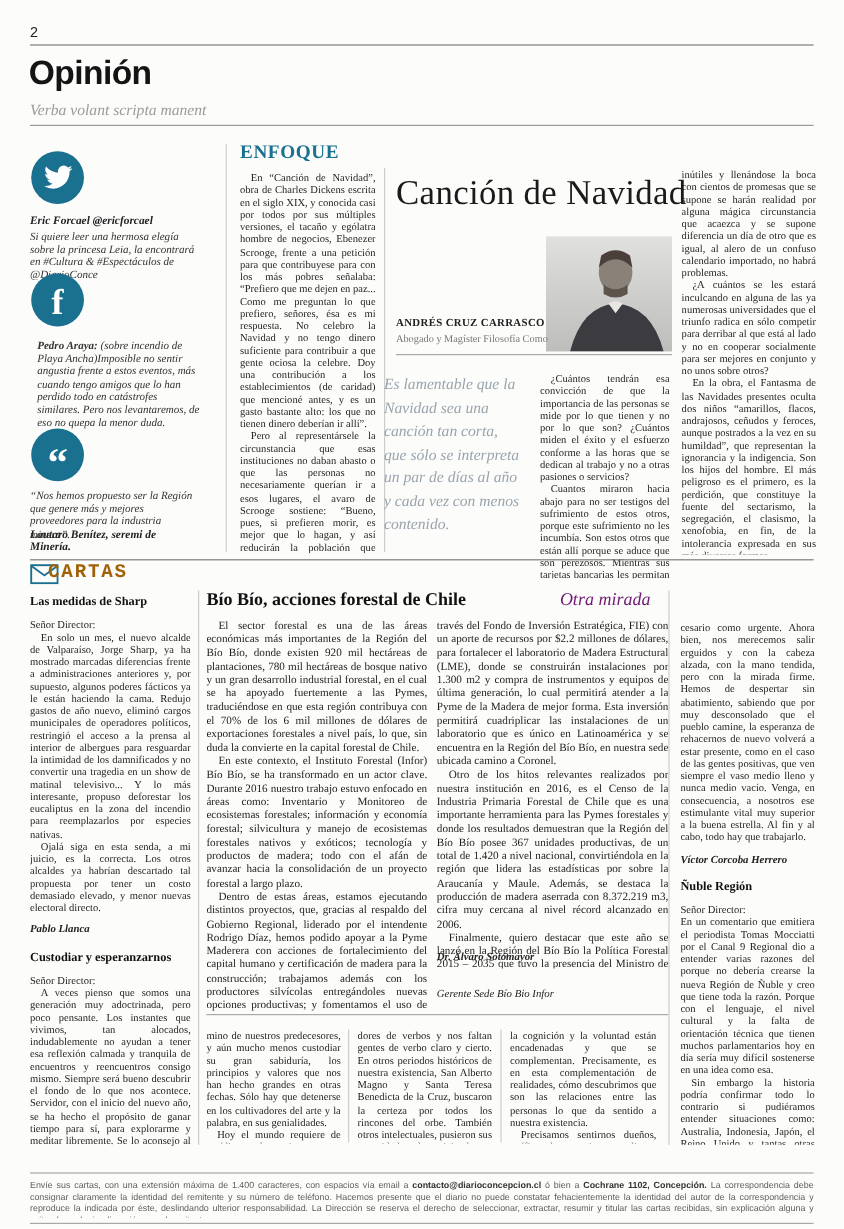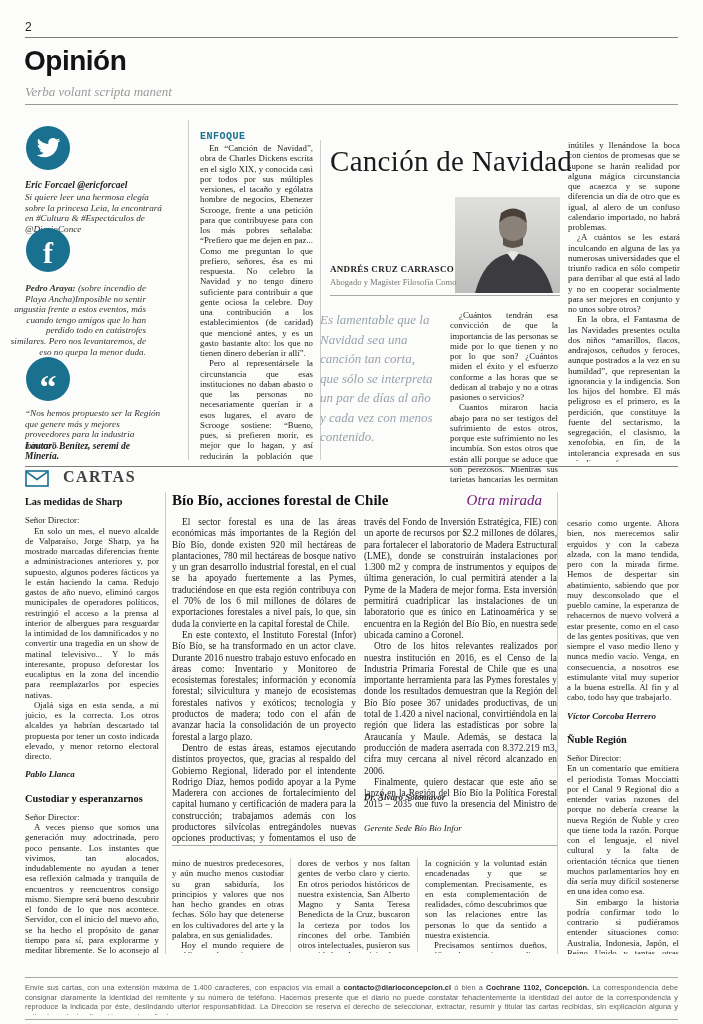--- a/index.html
+++ b/index.html
@@ -13,21 +13,21 @@
   .pagenum{font-family:"Liberation Sans",sans-serif;font-size:12px;color:#222;}
   .section-title{font-family:"Liberation Sans",sans-serif;font-weight:bold;font-size:28px;
                  letter-spacing:-0.5px;color:#141414;}
   .motto{font-style:italic;font-size:13px;color:#9a9a9a;}
 
   .icon-circle{position:absolute;width:44px;height:44px;border-radius:50%;
                display:flex;align-items:center;justify-content:center;}
   .side-author{font-weight:bold;font-style:italic;font-size:9.5px;color:#222;}
   .side-text{font-style:italic;font-size:9.2px;line-height:10.6px;color:#333;text-align:left;}
 
-  .kicker{font-family:Liberation Mono, monospace;font-weight:bold;font-size:10px;letter-spacing:.5px;margin-top:12px;}
+  .kicker{font-family:Liberation Serif, serif;font-weight:bold;font-size:16px;letter-spacing:.5px;}
   .feature-title{font-size:29px;font-weight:400;color:#1b1b1b;letter-spacing:.3px;}
   .author-name{font-weight:bold;font-size:9px;letter-spacing:.3px;color:#222;}
   .author-role{font-size:8.6px;color:#777;}
   .pullquote{font-style:italic;font-size:13px;line-height:19.5px;color:#98a3ab;}
 
   .body-s{font-size:8.8px;line-height:10.25px;text-align:justify;color:#1d1d1d;}
   .body-s p{margin:0;text-indent:9px;}
   .body-m{font-size:9.3px;line-height:11.3px;text-align:justify;color:#1d1d1d;}
   .body-m p{margin:0;text-indent:10px;}
   .cont p:first-child{text-indent:0;}
@@ -59,21 +59,21 @@
     <svg width="26" height="26" viewBox="0 0 24 24">
       <path fill="#ffffff" d="M23.4 4.8c-.8.37-1.66.62-2.56.73.92-.55 1.63-1.43 1.96-2.47-.86.51-1.82.88-2.84 1.08A4.47 4.47 0 0 0 16.7 2.7a4.48 4.48 0 0 0-4.48 4.48c0 .35.04.7.11 1.03A12.7 12.7 0 0 1 3.1 3.54a4.45 4.45 0 0 0-.6 2.25c0 1.55.79 2.92 1.99 3.73-.73-.02-1.42-.23-2.02-.56v.06c0 2.17 1.54 3.98 3.59 4.39-.38.1-.77.16-1.18.16-.29 0-.57-.03-.84-.08.57 1.78 2.22 3.07 4.18 3.11A8.98 8.98 0 0 1 1.6 18.46 12.67 12.67 0 0 0 8.47 20.5c8.24 0 12.75-6.83 12.75-12.75l-.01-.58c.87-.63 1.63-1.42 2.19-2.37z"></path>
     </svg>
   </div>
   <div class="abs side-author" style="left:25px;top:180px;width:138px;">Eric Forcael  @ericforcael</div>
   <div class="abs side-text" style="left:25px;top:192px;width:138px;height:46px;">Si quiere leer una hermosa elegía sobre la princesa Leia, la encontrará en #Cultura &amp; #Espectáculos de @DiarioConce</div>
 
   <div class="icon-circle" style="left:26px;top:228px;background:#19708f;">
     <span style="font-family:'Liberation Serif',serif;font-weight:bold;color:#fff;font-size:30px;line-height:30px;margin-top:6px;">f</span>
   </div>
-  <div class="abs side-text" style="left:8px;top:283px;width:138px;height:66px;text-align:right;"><b>Pedro Araya:</b><span> (sobre incendio de Playa Ancha)Imposible no sentir angustia frente a estos eventos, más cuando tengo amigos que lo han perdido todo en catástrofes similares. Pero nos levantaremos, de eso no quepa la menor duda.</span></div>
+  <div class="abs side-text" style="left:31px;top:283px;width:138px;height:66px;"><b>Pedro Araya:</b><span> (sobre incendio de Playa Ancha)Imposible no sentir angustia frente a estos eventos, más cuando tengo amigos que lo han perdido todo en catástrofes similares. Pero nos levantaremos, de eso no quepa la menor duda.</span></div>
 
   <div class="icon-circle" style="left:26px;top:357px;background:#19708f;">
     <span style="font-family:'Liberation Serif',serif;font-weight:bold;color:#fff;font-size:34px;line-height:10px;margin-top:16px;">“</span>
   </div>
   <div class="abs side-text" style="left:25px;top:408px;width:138px;height:34px;">“Nos hemos propuesto ser la Región que genere más y mejores proveedores para la industria minera”.</div>
   <div class="abs side-author" style="left:25px;top:441px;width:138px;">Lautaro Benítez, seremi de Minería.</div>
 
   <div class="vr" style="left:188px;top:120px;height:340px;"></div>
   <div class="abs kicker" style="left:200px;top:119px;color:#19708f;">ENFOQUE</div>
   <div class="abs body-s" style="left:200px;top:143px;width:113px;height:318px;overflow:hidden;">
@@ -117,28 +117,28 @@
     </div>
 
   <div class="hr" style="left:25px;top:466px;width:653px;"></div>
 
   <div class="abs" style="left:25px;top:470px;width:24px;height:17px;">
     <svg width="24" height="17" viewBox="0 0 24 17">
       <rect x="1" y="1" width="22" height="15" fill="none" stroke="#19708f" stroke-width="1.6"></rect>
       <path d="M1.5 1.8 L12 9.5 L22.5 1.8" fill="none" stroke="#19708f" stroke-width="1.6"></path>
     </svg>
   </div>
-  <div class="abs cartas-label" style="left:63px;top:468px;color:#404040;">CARTAS</div>
+  <div class="abs cartas-label" style="left:40px;top:468px;color:#a16207;font-family:Liberation Mono, monospace;">CARTAS</div>
 
   <div class="abs body-s" style="left:25px;top:497px;width:134px;height:458px;overflow:hidden;">
     <h4 class="letter-title">Las medidas de Sharp</h4>
     <p class="salutation">Señor Director:</p>
     <div>
         <p>En solo un mes, el nuevo alcalde de Valparaíso, Jorge Sharp, ya ha mostrado marcadas diferencias frente a administraciones anteriores y, por supuesto, algunos poderes fácticos ya le están haciendo la cama. Redujo gastos de año nuevo, eliminó cargos municipales de operadores políticos, restringió el acceso a la prensa al interior de albergues para resguardar la intimidad de los damnificados y no convertir una tragedia en un show de matinal televisivo... Y lo más interesante, propuso deforestar los eucaliptus en la zona del incendio para reemplazarlos por especies nativas.</p>
-        <p>Ojalá siga en esta senda, a mi juicio, es la correcta. Los otros alcaldes ya habrían descartado tal propuesta por tener un costo indicada elevado, y menor retorno electoral directo.</p>
+        <p>Ojalá siga en esta senda, a mi juicio, es la correcta. Los otros alcaldes ya habrían descartado tal propuesta por tener un costo demasiado elevado, y menor nuevas electoral directo.</p>
       </div>
     <div class="signature" style="margin:8px 0 14px 0;">Pablo Llanca</div>
     <h4 class="letter-title">Custodiar y esperanzarnos</h4>
     <p class="salutation">Señor Director:</p>
     <div>
         <p>A veces pienso que somos una generación muy adoctrinada, pero poco pensante. Los instantes que vivimos, tan alocados, indudablemente no ayudan a tener esa reflexión calmada y tranquila de encuentros y reencuentros consigo mismo. Siempre será bueno descubrir el fondo de lo que nos acontece. Servidor, con el inicio del nuevo año, se ha hecho el propósito de ganar tiempo para sí, para explorarme y meditar libremente. Se lo aconsejo al lector también. Todavía no sabemos apreciar el ca-</p>
       </div>
   </div>
 
   <div class="vr" style="left:165px;top:492px;height:462px;"></div>

